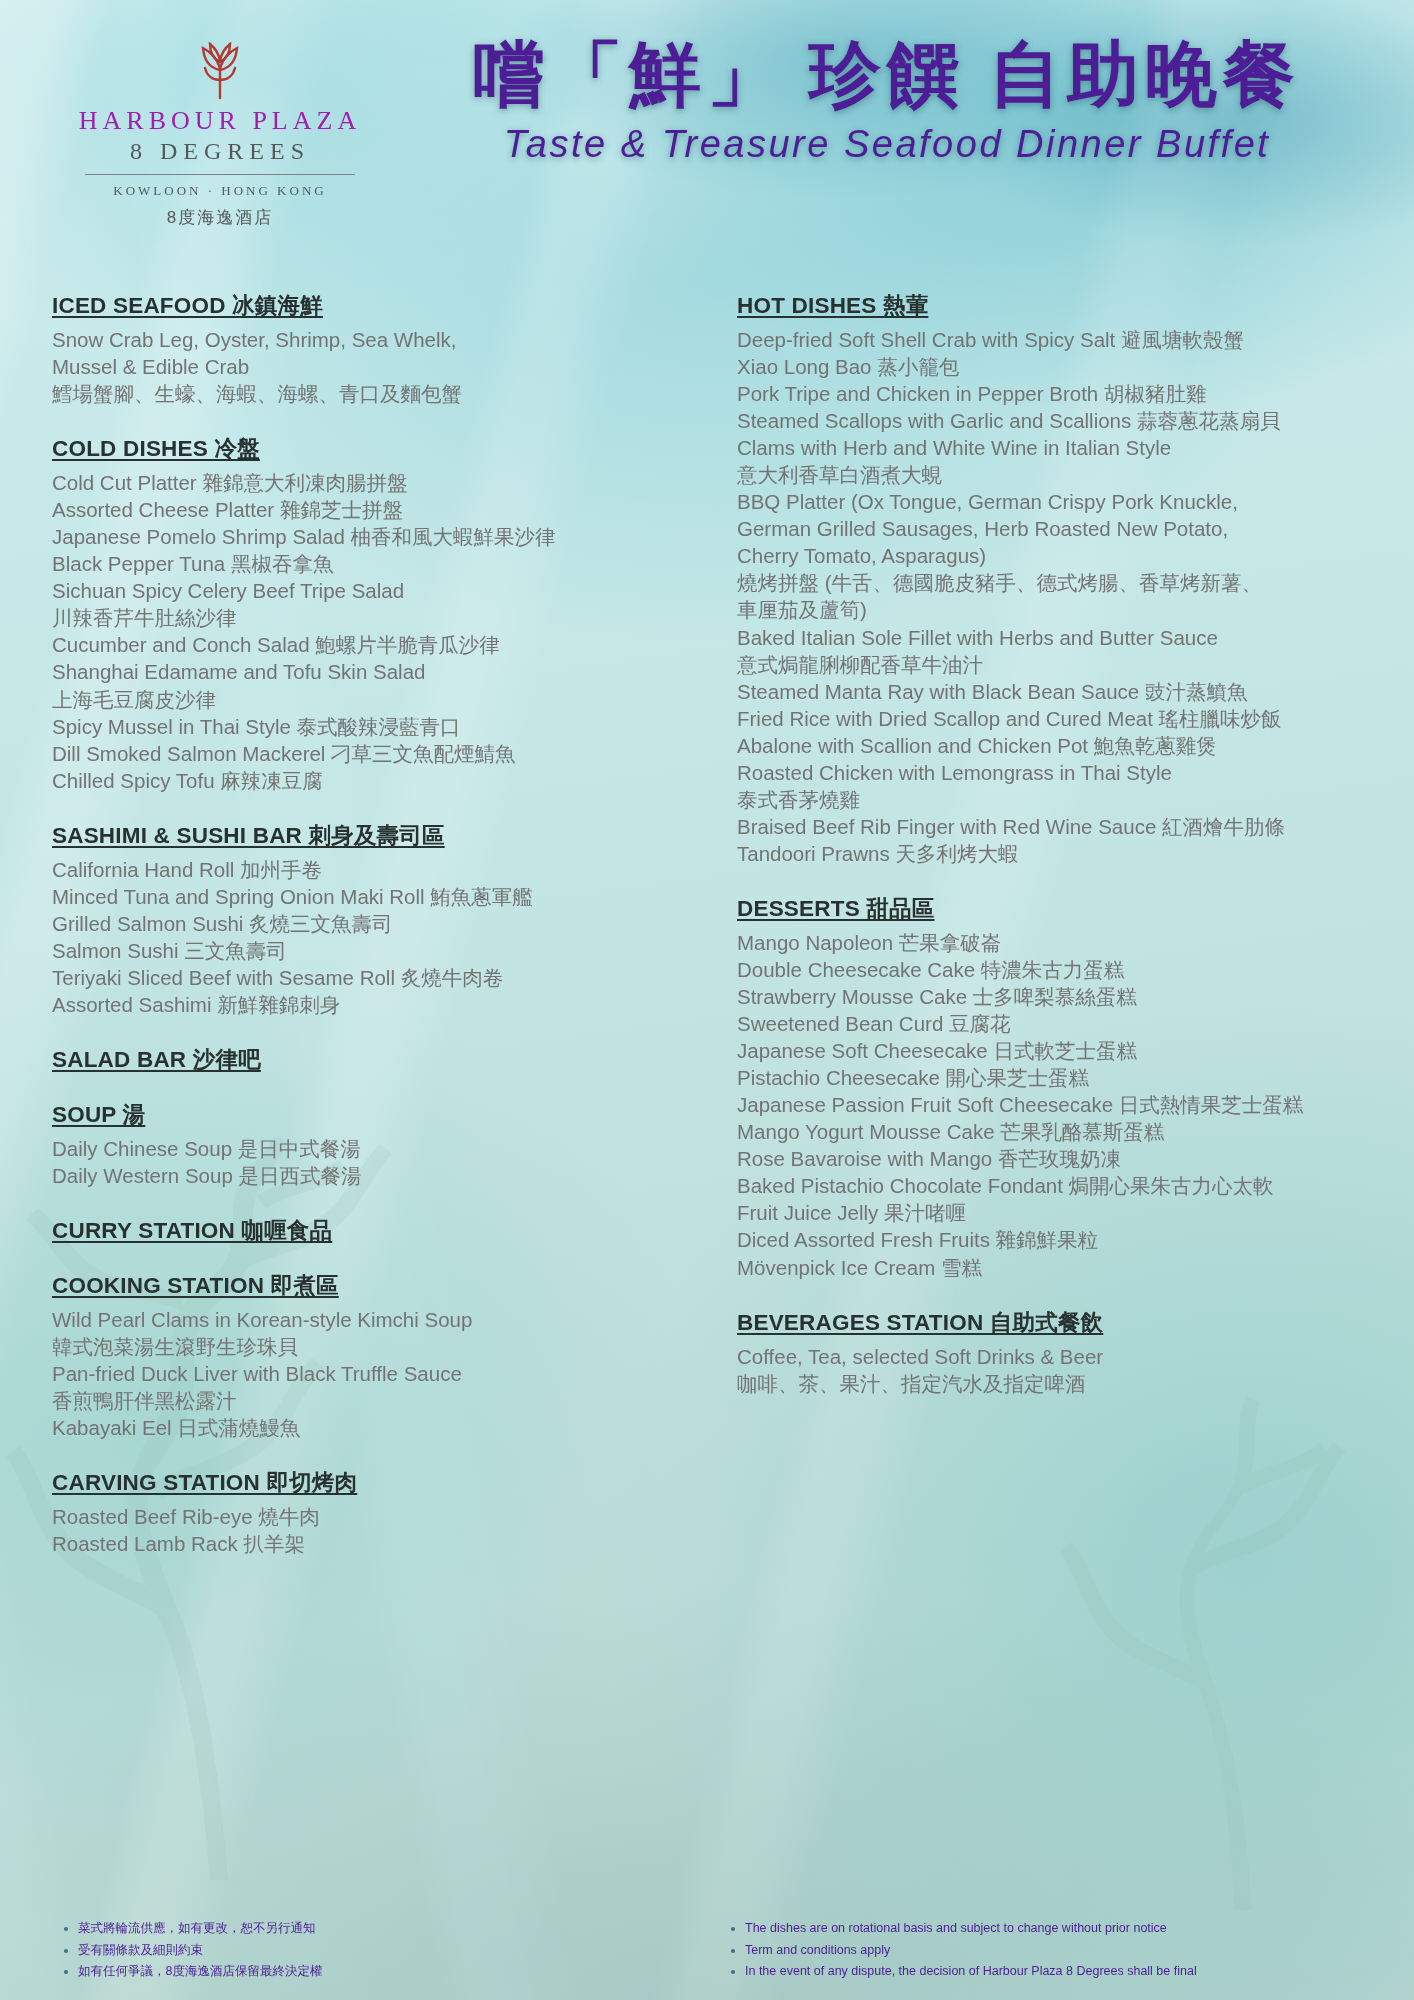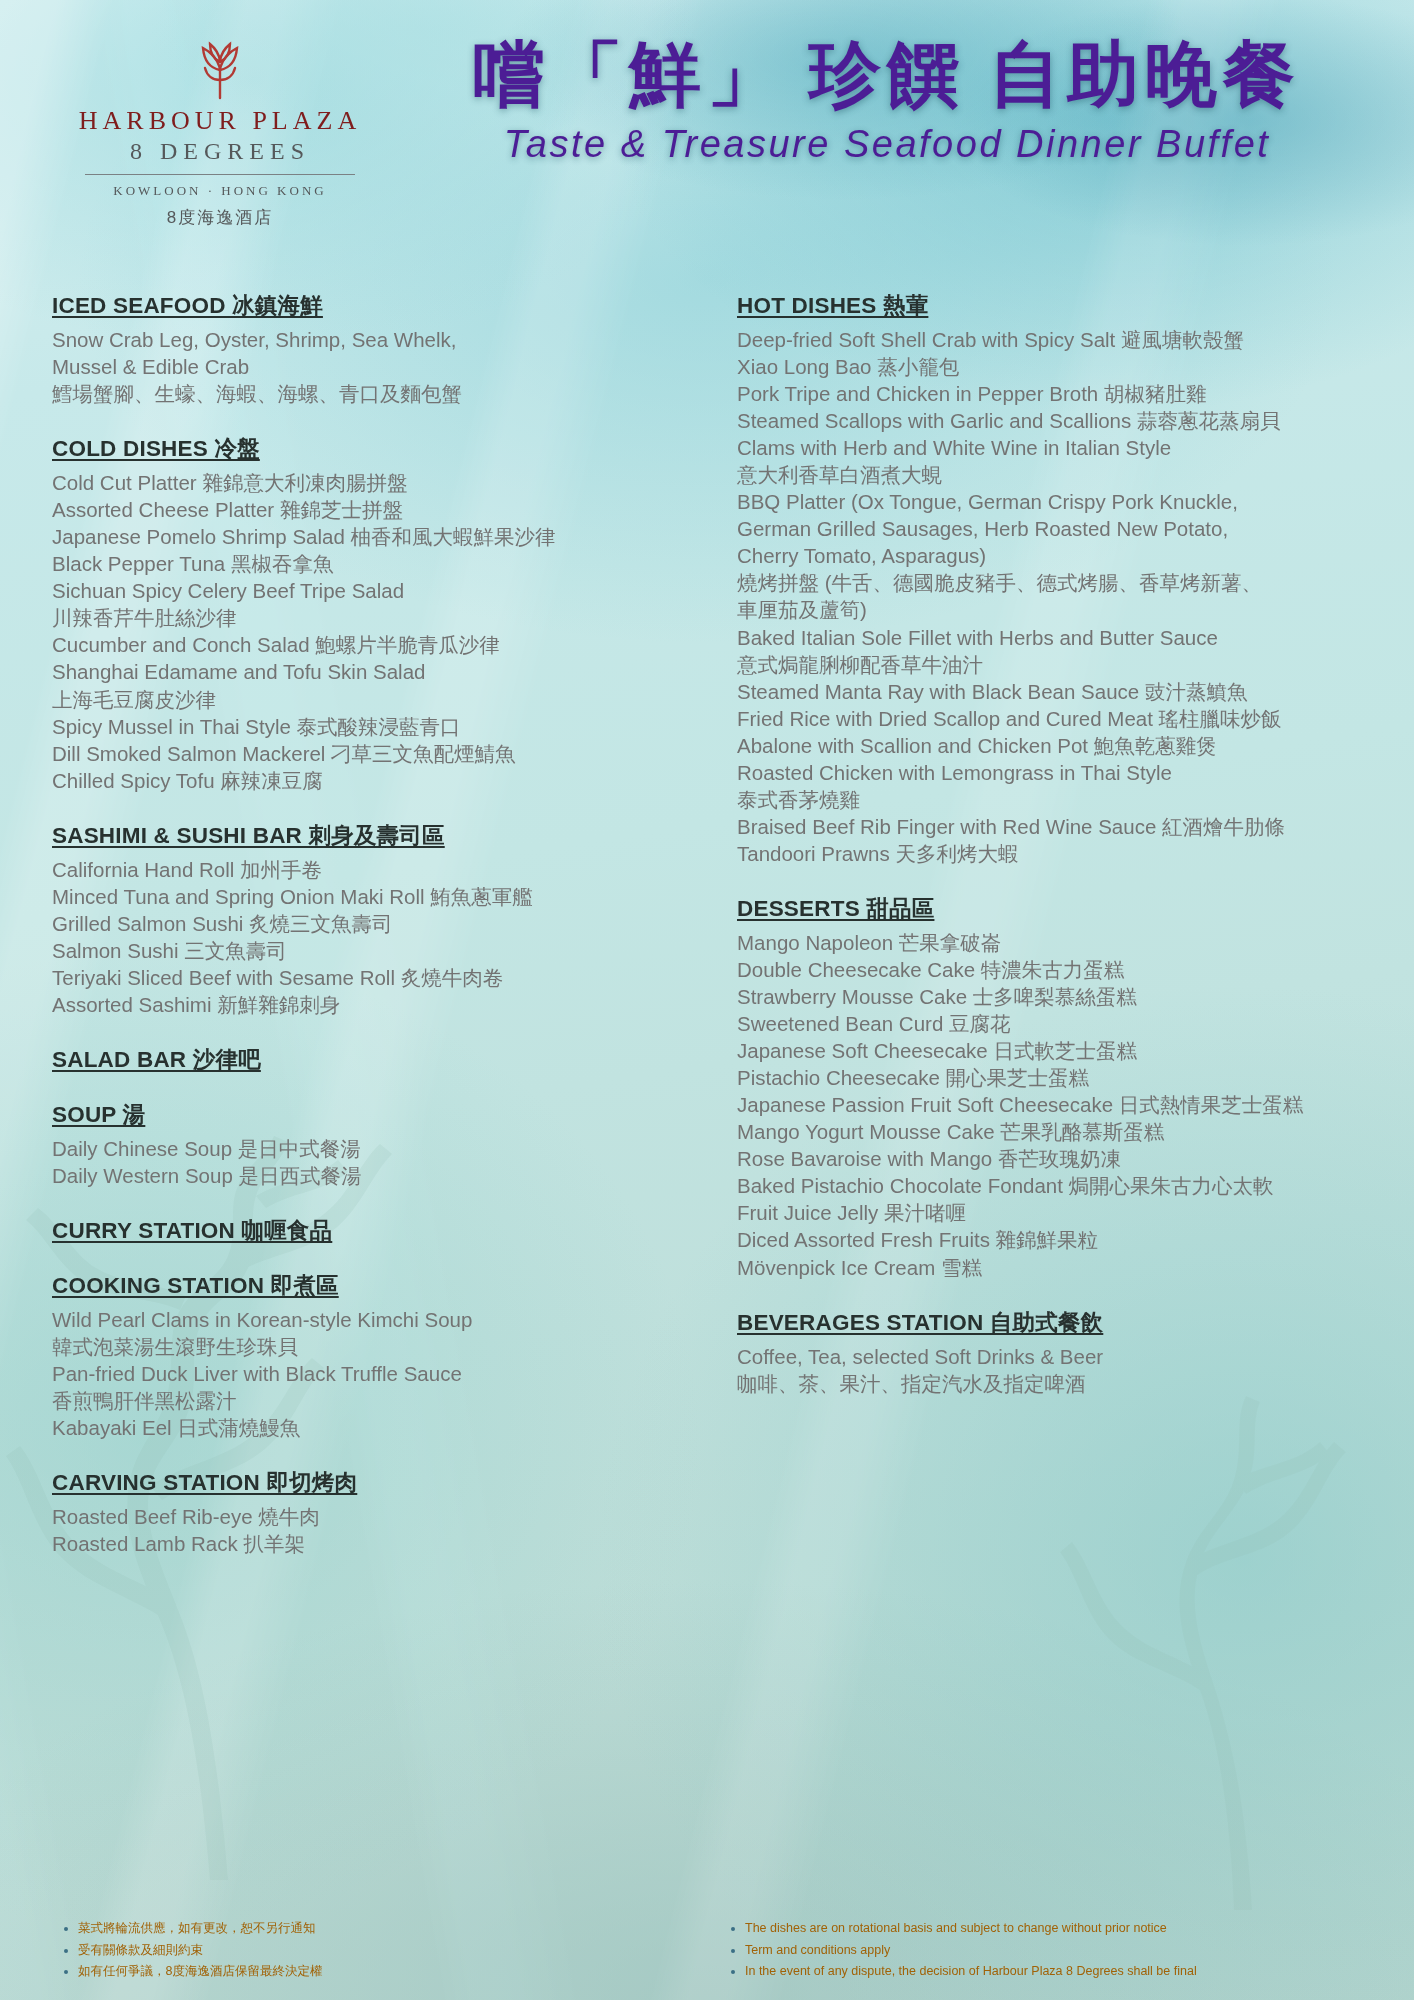--- a/index.html
+++ b/index.html
@@ -64,21 +64,21 @@
     color: #4a4a4a;
   }
   .logo-mark {
     height: 60px;
     margin-bottom: 6px;
   }
   .logo-name {
     font-family: "Liberation Serif", serif;
     font-size: 26px;
     letter-spacing: 5px;
-    color: #7f1d1d;
+    color: #a21caf;
     margin-bottom: 2px;
   }
   .logo-sub {
     font-family: "Liberation Serif", serif;
     font-size: 24px;
     letter-spacing: 6px;
     color: #55585a;
   }
   .logo-rule {
     width: 270px;
@@ -151,21 +151,21 @@
   .lines { font-size: 20.5px; line-height: 1.32; color: #737373; }
   .lines div { white-space: normal; }
 
   
   .footer {
     position: absolute;
     left: 0; right: 0; bottom: 18px;
     padding: 0 60px;
     display: flex;
     gap: 40px;
-    color: #a16207;
+    color: #4c1d95;
     font-size: 12.5px;
   }
   .footer ul {
     margin: 0;
     padding-left: 18px;
     line-height: 1.7;
   }
   .footer .fcol { flex: 1 1 0; }
   .footer li::marker { color: #3b6f85; }
 </style>

